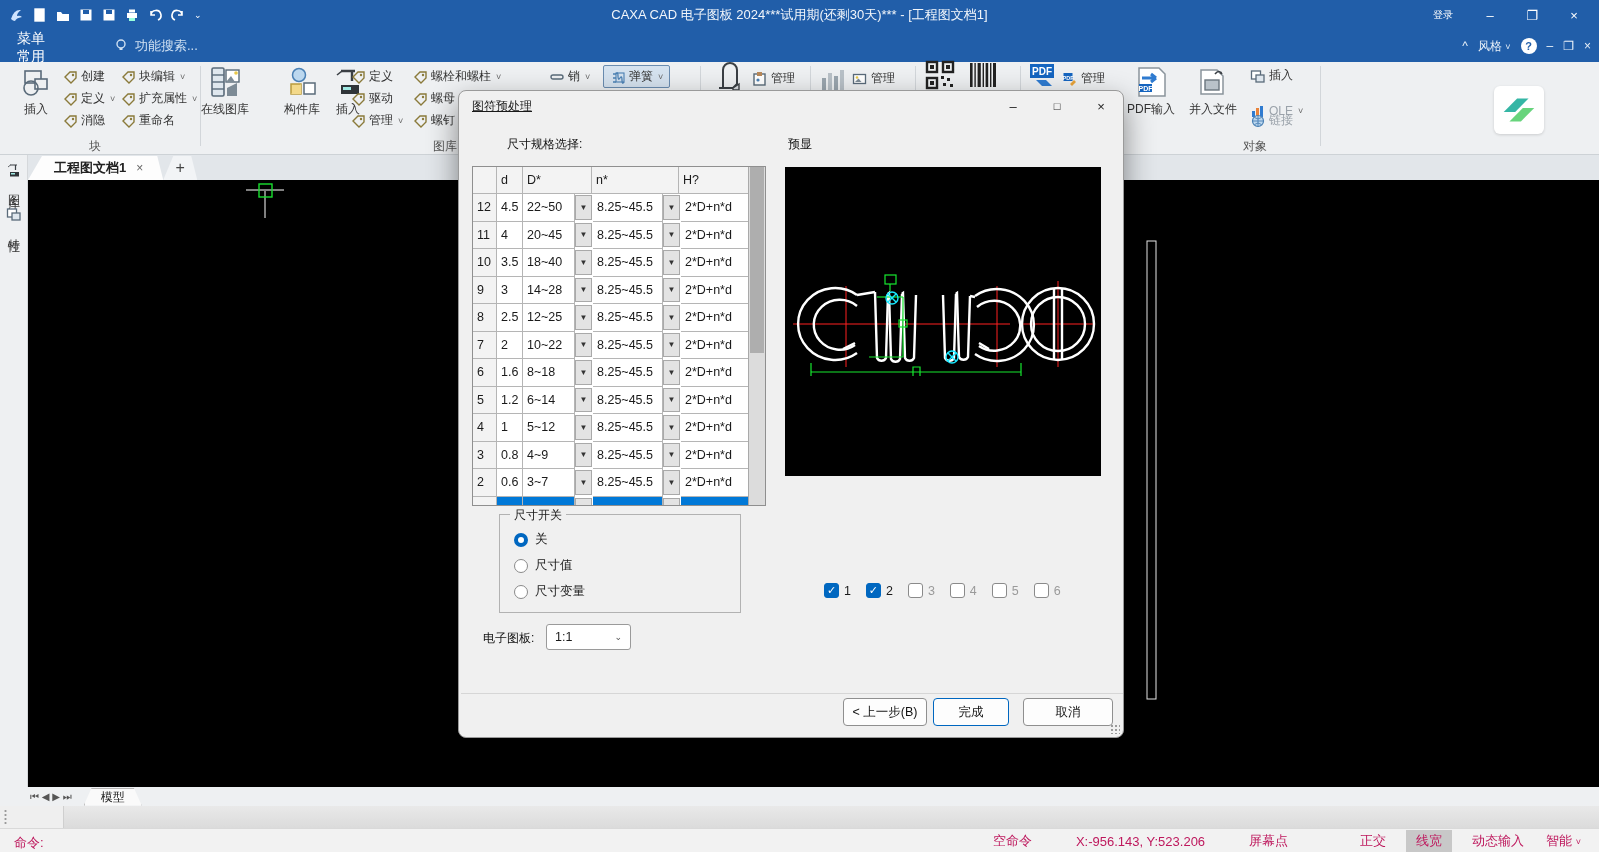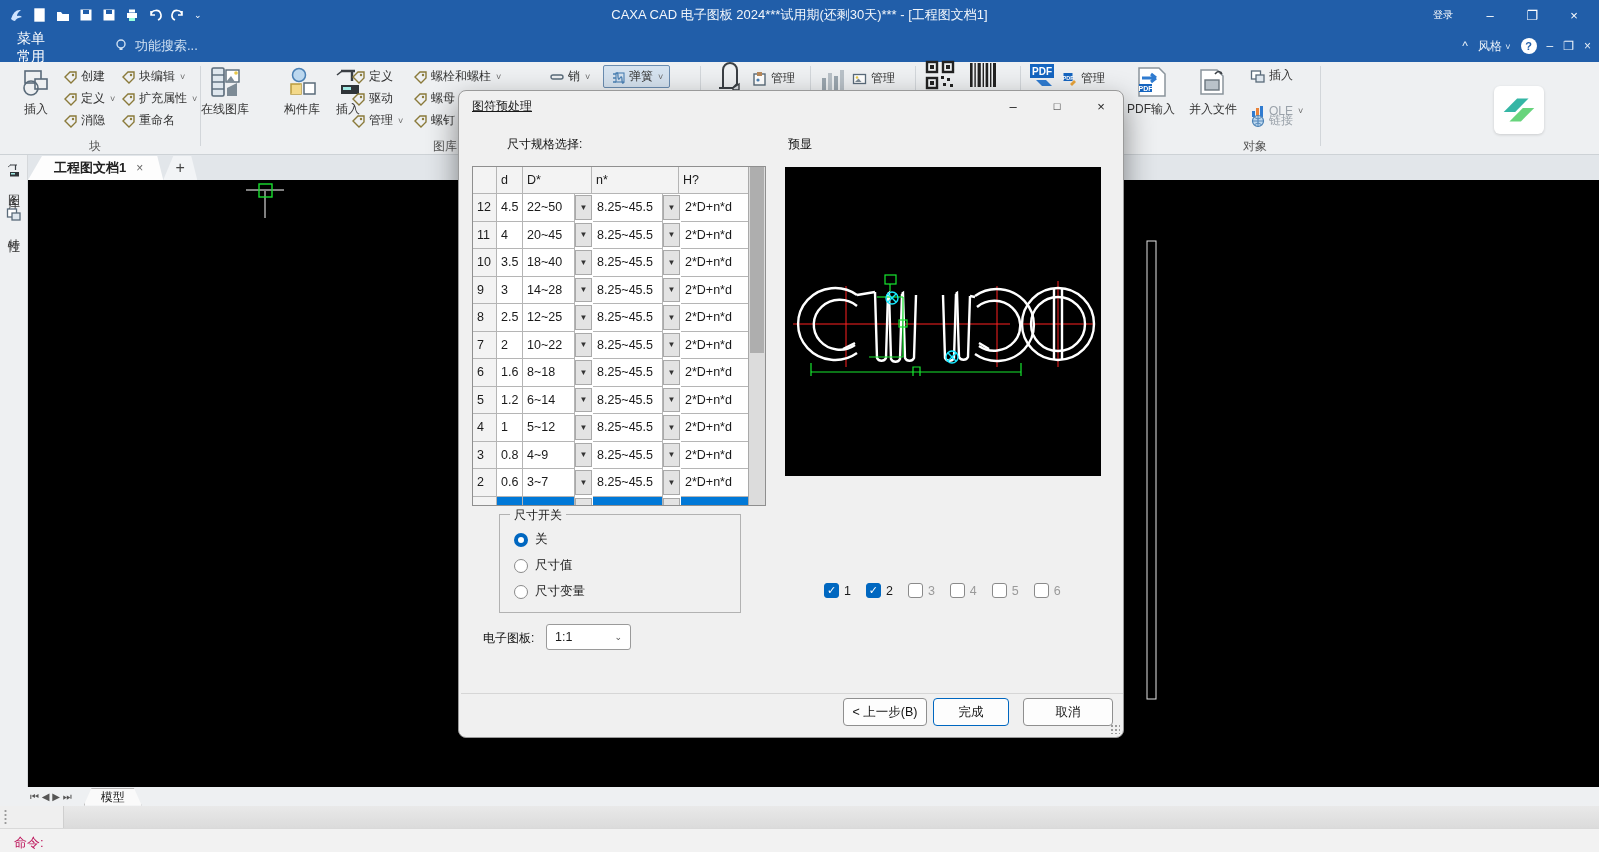--- a/index.html
+++ b/index.html
@@ -722,20 +722,29 @@
     </div>
 </div>
 
 <div id="cmdstrip">
   <div class="cmdbox">
       <span class="gripdots"></span>
     </div>
 </div>
 <div id="statusbar">
   <span class="cmd-prompt">命令:</span>
+  <div class="sb-right">
+    <span class="sb-item">空命令</span>
+    <span class="sb-item">X:-956.143, Y:523.206</span>
+    <span class="sb-item" style="padding-right:60px">屏幕点</span>
+    <span class="sb-item" style="padding:0 12px">正交</span>
+    <span class="sb-item hl">线宽</span>
+    <span class="sb-item" style="padding:0 12px">动态输入</span>
+    <span class="sb-item" style="padding:0 18px 0 10px"><span>智能</span> <span style="font-size:9px">˅</span></span>
+  </div>
 </div>
 
 <div id="dialog">
   <div class="dlg-title">
     <span class="t">图符预处理</span>
     <div class="dlg-ctrls">
       <span class="dlg-ctrl">–</span>
       <span class="dlg-ctrl" style="font-size:11px">□</span>
       <span class="dlg-ctrl">×</span>
     </div>

